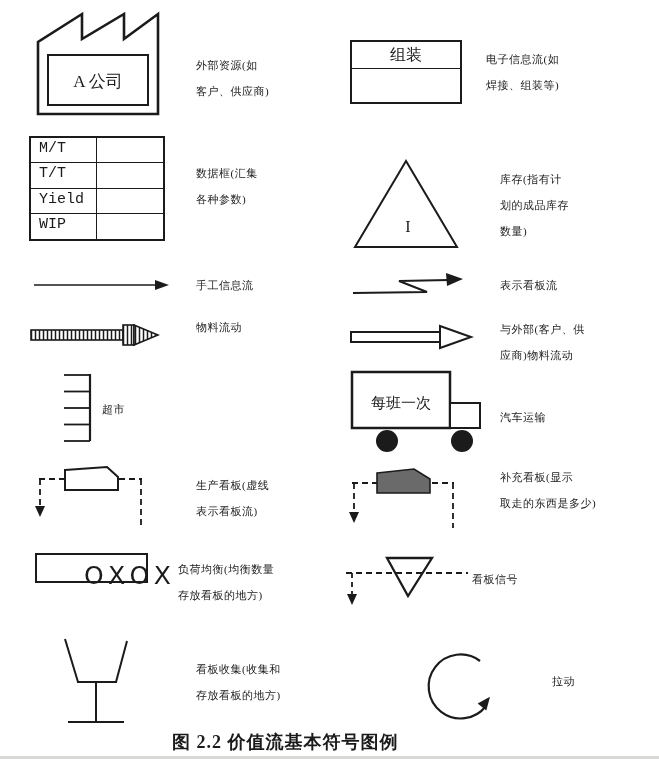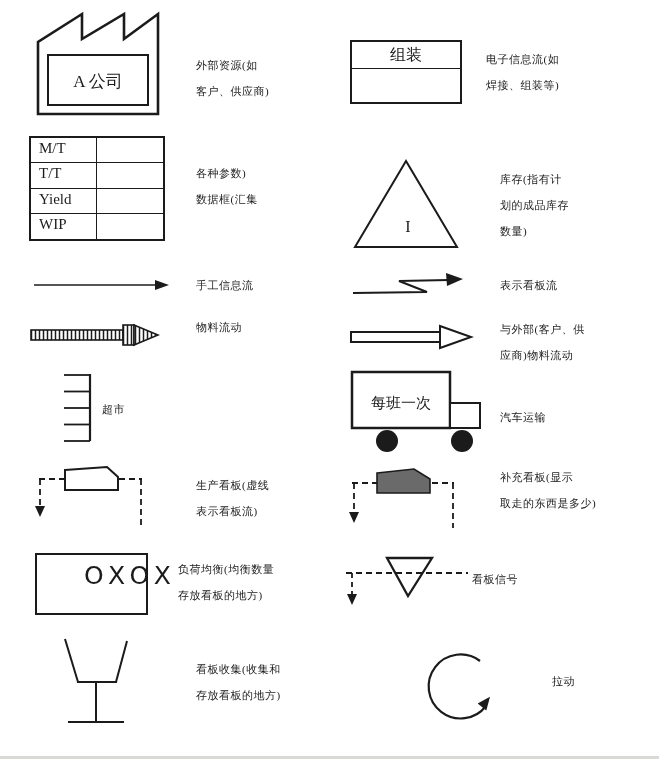--- a/index.html
+++ b/index.html
@@ -8,25 +8,25 @@
     font-family:"Liberation Serif", serif;color:#1b1b1b;overflow:hidden;
   }
   .lbl{position:absolute;font-size:11px;line-height:26px;letter-spacing:0.5px;white-space:nowrap;}
   .lbl div{white-space:nowrap;}
   .sym{position:absolute;}
   svg{display:block;}
   .box{position:absolute;border:2.5px solid #1b1b1b;box-sizing:border-box;background:#fff;}
   .process-divider{position:absolute;left:0;right:0;border-top:1.6px solid #1b1b1b;}
   .process-title{position:absolute;left:0;right:0;top:3px;text-align:center;font-size:16px;}
   .dtable{position:absolute;left:29px;top:136px;width:136px;height:105px;border:2.5px solid #1b1b1b;box-sizing:border-box;background:#fff;}
-  .drow{display:flex;height:25%;box-sizing:border-box;border-bottom:1.5px solid #1b1b1b;}
+  .drow{display:flex;height:25%;box-sizing:border-box;border-bottom:1.5px solid #1b1b1b;font-family:Liberation Mono, monospace;}
   .drow:last-child{border-bottom:none;}
   .dcell-l{width:50%;box-sizing:border-box;border-right:1.5px solid #1b1b1b;padding:2px 0 0 8px;font-size:15px;}
   .dcell-r{width:50%;}
-  .oxox{position:absolute;left:35px;top:553px;width:113px;height:62px;border:2.5px solid #1b1b1b;box-sizing:border-box;
+  .oxox{position:absolute;left:35px;top:553px;width:113px;height:30px;border:2.5px solid #1b1b1b;box-sizing:border-box;
     font-family:"DejaVu Sans", sans-serif;font-size:25px;letter-spacing:6px;text-align:center;line-height:42px;background:#fff;padding-left:47px;}
   .caption{position:absolute;left:172px;top:730px;font-size:18px;font-weight:700;letter-spacing:1px;}
   .page-edge{position:absolute;left:0;bottom:0;width:100%;height:3px;background:#d9d9d6;}
 </style>
 </head>
 <body>
 
 <div class="canvas">
 
   <svg class="sym" style="left:36px;top:8px" width="124" height="108" viewBox="0 0 124 108">
@@ -60,22 +60,22 @@
     <div class="drow">
       <div class="dcell-l">Yield</div>
         <div class="dcell-r"></div>
       </div>
     <div class="drow">
       <div class="dcell-l">WIP</div>
         <div class="dcell-r"></div>
       </div>
   </div>
   <div class="lbl" style="left:196px;top:160px">
+    <div>数据框(汇集</div>
     <div>各种参数)</div>
-    <div>数据框(汇集</div>
   </div>
 
   <svg class="sym" style="left:352px;top:158px" width="108" height="92" viewBox="0 0 108 92">
     <polygon points="54,3 3,89 105,89" fill="none" stroke="#1b1b1b" stroke-width="2"></polygon>
     <text x="56" y="74" text-anchor="middle" font-size="16" fill="#1b1b1b">I</text>
   </svg>
   <div class="lbl" style="left:500px;top:166px">
     <div>库存(指有计</div>
     <div>划的成品库存</div>
     <div>数量)</div>
@@ -197,15 +197,16 @@
   </div>
 
   <svg class="sym" style="left:424px;top:648px" width="80" height="80" viewBox="0 0 80 80">
     <path d="M 56,13 A 32,32 0 1 0 62,58" fill="none" stroke="#1b1b1b" stroke-width="2.2"></path>
     <polygon points="0,-5.5 13,0 0,5.5" fill="#1b1b1b" transform="translate(58,59) rotate(-52)"></polygon>
   </svg>
   <div class="lbl" style="left:552px;top:668px">
     <div>拉动</div>
   </div>
 
+  <div class="caption">图 2.2  价值流基本符号图例</div>
 
   <div class="page-edge"></div>
 </div>
 
 </body></html>

